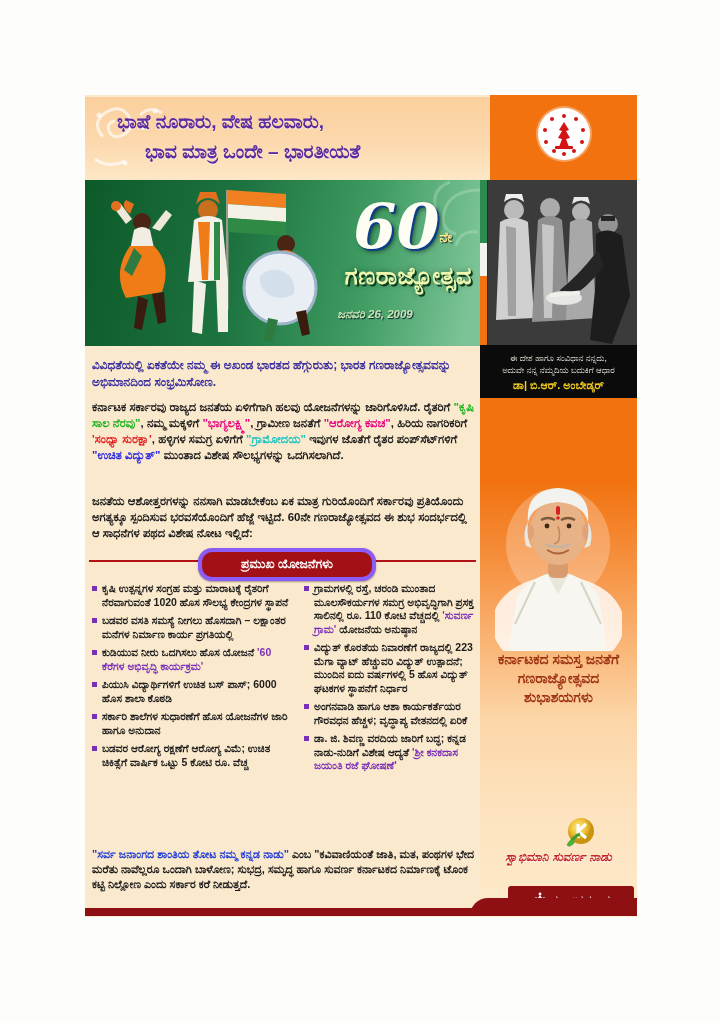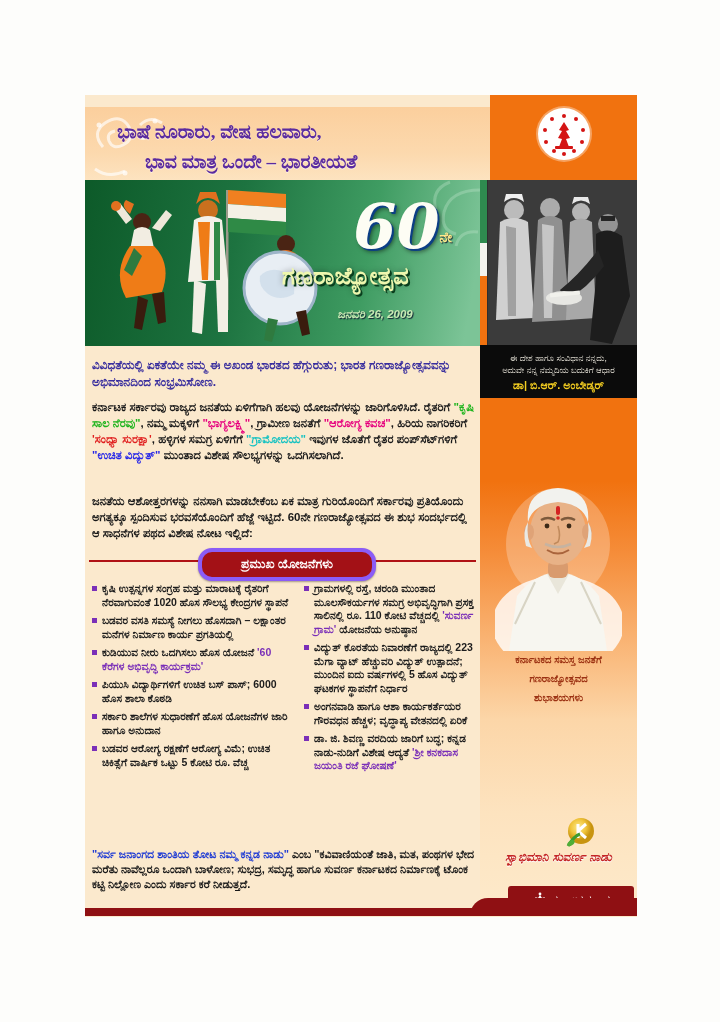--- a/index.html
+++ b/index.html
@@ -5,55 +5,55 @@
   html,body{margin:0;padding:0;}
   body{
     width:720px;height:1022px;position:relative;background:#fdfdfb;
     font-family:"Liberation Sans","DejaVu Sans",sans-serif;
     -webkit-font-smoothing:antialiased;overflow:hidden;
   }
   .abs{position:absolute;}
   
   .poster{left:85px;top:95px;width:552px;height:822px;background:#fbe9cd;}
   
-  .header-left{left:0;top:12px;width:414px;height:85px;
-    background:linear-gradient(180deg,#fbcf9d 0%,#fcd9ae 55%,#fde8c8 100%);font-family:Liberation Serif, serif;}
+  .header-left{left:0;top:2px;width:414px;height:85px;
+    background:linear-gradient(180deg,#fbcf9d 0%,#fcd9ae 55%,#fde8c8 100%);}
   .header-right{left:405px;top:0;width:147px;height:85px;background:#f1720f;}
   .header-title{left:32px;top:10px;width:360px;color:#5b2b9f;font-weight:bold;
     font-size:19px;line-height:30px;text-shadow:0 1px 0 rgba(255,255,255,.55);}
   .header-title .l2{padding-left:28px;display:block;}
   .emblem-circle{left:48px;top:13px;width:52px;height:52px;border-radius:50%;
     background:#fff;box-shadow:0 0 0 2px rgba(255,255,255,.35);}
   
   .banner{left:0;top:85px;width:395px;height:166px;
     background:linear-gradient(100deg,#0d5a29 0%,#1d7340 38%,#3f9c62 70%,#7cc497 96%);}
   .sixty{right:28px;top:18px;text-align:center;color:#fdfdf4;}
   .sixty .num{font-family:"DejaVu Serif","Liberation Serif",serif;font-style:italic;
     font-size:62px;line-height:58px;font-weight:bold;
     text-shadow:2px 2px 0 #0c3f85,3px 3px 4px rgba(0,0,0,.5);}
   .sixty .suffix{font-size:14px;font-weight:bold;color:#ffe98a;vertical-align:super;
     text-shadow:1px 1px 1px #123;}
-  .banner-title{right:8px;top:82px;width:190px;text-align:left;color:#eef7ae;
+  .banner-title{right:8px;top:82px;width:190px;text-align:right;color:#eef7ae;
     font-size:24px;font-weight:bold;letter-spacing:.5px;
     text-shadow:2px 2px 0 #0a3d1c,0 0 6px rgba(0,0,0,.35);}
   .banner-date{right:30px;top:128px;width:150px;text-align:center;color:#c9e9b4;
     font-size:11.5px;font-weight:bold;font-style:italic;text-shadow:1px 1px 1px #123;}
   
   .photo-block{left:395px;top:85px;width:157px;height:165px;background:#1d1d1d;}
   .tricolor{left:0;top:0;width:7px;height:165px;
     background:linear-gradient(180deg,#2e8b4f 0%,#2e8b4f 38%,#f4f4ee 38%,#f4f4ee 58%,#f1720f 58%,#f1720f 100%);}
   .caption-strip{left:395px;top:250px;width:157px;height:53px;background:#0b0b0b;
     color:#eeeadf;text-align:center;font-size:8.5px;line-height:12px;padding-top:7px;
     box-sizing:border-box;}
   .caption-strip .credit{color:#f3cd21;font-weight:bold;font-size:11px;margin-top:3px;}
   
   .sidebar{left:395px;top:303px;width:157px;height:519px;
     background:linear-gradient(180deg,#f1720f 0%,#f1720f 16%,#f58d3a 30%,#f9b271 46%,#fcd6a8 62%,#fde3bf 80%,#fdeacb 100%);}
   .greeting{left:6px;top:252px;width:145px;text-align:center;color:#9c3213;
-    font-weight:bold;font-size:10px;line-height:19px;}
+    font-weight:bold;font-size:14px;line-height:19px;}
   .signature{left:6px;top:332px;width:145px;text-align:center;color:#8d2b10;
     font-weight:bold;font-size:11.5px;line-height:16px;}
   .signature .role{font-size:10.5px;}
   .slogan{left:2px;top:452px;width:153px;text-align:center;color:#c42525;
     font-style:italic;font-weight:bold;font-size:12px;
     font-family:"DejaVu Serif","Liberation Serif",serif;text-shadow:0 1px 0 #fff;}
   .gov-band{left:28px;top:488px;width:126px;height:27px;background:#8f1013;
     border-radius:3px;color:#fff;font-weight:bold;font-size:10px;
     display:flex;align-items:center;justify-content:center;gap:5px;}
   

